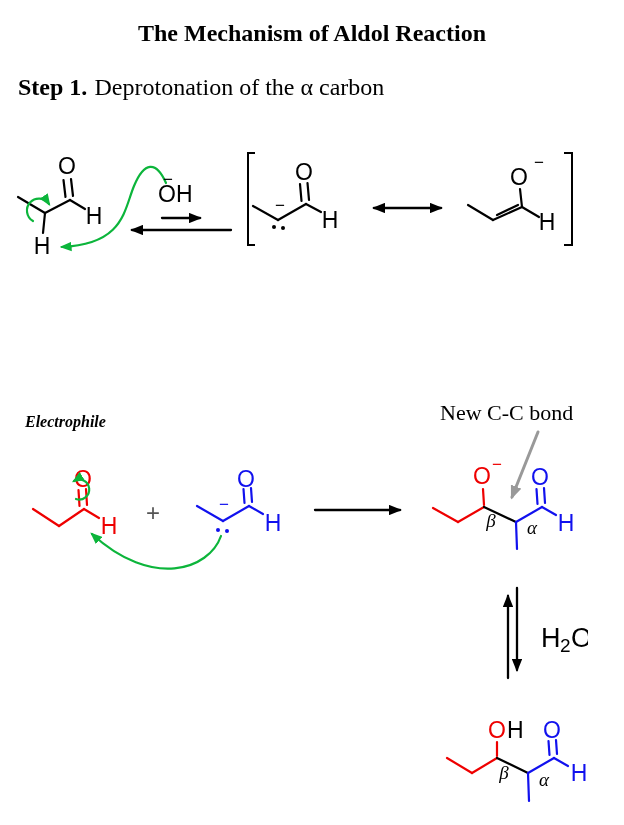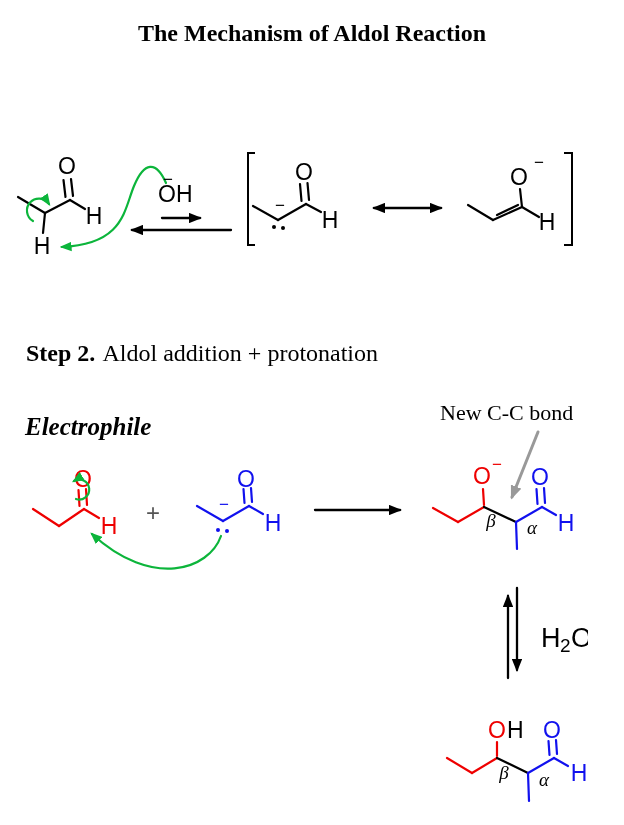--- a/index.html
+++ b/index.html
@@ -3,21 +3,21 @@
 <meta charset="utf-8">
 <style>
   html,body{margin:0;padding:0;background:#fff;}
   .page{position:relative;width:588px;height:825px;background:#ffffff;overflow:hidden;
         font-family:"Liberation Serif",serif;color:#000;}
   .abs{position:absolute;}
   .title{left:0;top:20px;width:624px;text-align:center;font-weight:bold;font-size:24px;}
   .step-heading{font-size:24px;white-space:nowrap;}
   .step-heading .stepnum{font-weight:bold;}
   .step-heading .steptext{margin-left:0.30em;}
-  .role-label{font-weight:bold;font-style:italic;font-size:25px;white-space:nowrap;}
+  .role-label{font-weight:bold;font-style:italic;font-size:16px;white-space:nowrap;}
   .newbond-label{font-size:22px;white-space:nowrap;}
   .attack-caption{font-style:italic;font-size:24px;white-space:nowrap;}
   svg{position:absolute;left:0;top:0;}
   svg text{font-family:"Liberation Sans",sans-serif;}
   .atom{font-size:23px;text-anchor:middle;}
   .atom-start{font-size:23px;text-anchor:start;}
   .chg{font-size:17px;text-anchor:middle;}
   .greek{font-family:"Liberation Serif",serif;font-style:italic;font-size:19px;text-anchor:middle;fill:#000;}
   .plus{font-size:24px;text-anchor:middle;fill:#555;}
   .water{font-size:27px;text-anchor:start;}
@@ -30,24 +30,24 @@
   .gray-arrow{stroke:#999;stroke-width:3;stroke-linecap:round;}
   .bracket{stroke:#000;stroke-width:2;fill:none;}
 </style>
 </head>
 <body>
 
 <div class="page">
 
   <div class="abs title">The Mechanism of Aldol Reaction</div>
 
-
-  <div class="abs step-heading" style="left:26px;top:340px;">
-    <span class="stepnum">Step 2.</span><span class="steptext">Aldol addition + protonation</span>
+  <div class="abs step-heading" style="left:18px;top:74px;">
+    <span class="stepnum">Step 1.</span><span class="steptext">Deprotonation of the α carbon</span>
   </div>
+
 
   <div class="abs role-label" style="left:25px;top:413px;">Electrophile</div>
   <div class="abs newbond-label" style="left:440px;top:400px;">New C-C bond</div>
 
   <svg width="624" height="825" viewBox="0 0 624 825">
     <defs>
       <marker id="mb" viewBox="0 0 10 8" markerWidth="13" markerHeight="10.5" refX="8.5" refY="4" orient="auto-start-reverse" markerUnits="userSpaceOnUse">
         <path d="M0,0 L10,4 L0,8 Z" fill="#000"></path>
       </marker>
       <marker id="mg" viewBox="0 0 10 8" markerWidth="12" markerHeight="10" refX="8" refY="4" orient="auto" markerUnits="userSpaceOnUse">

